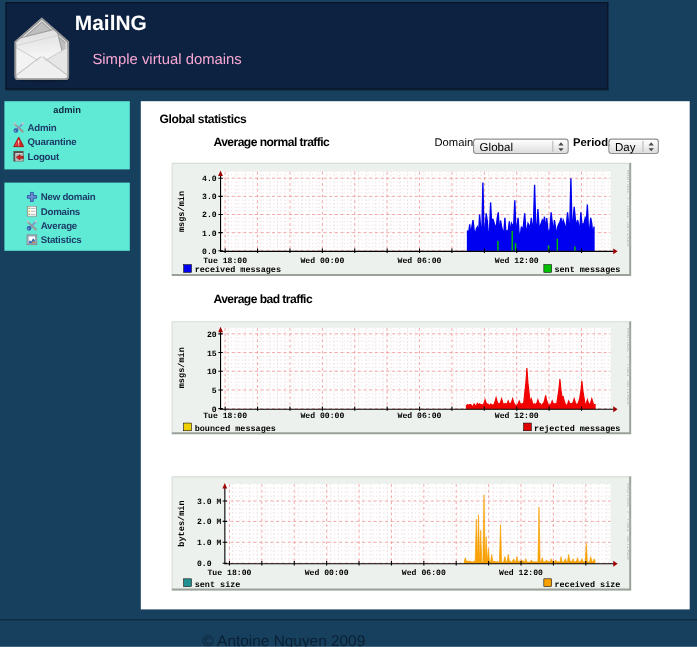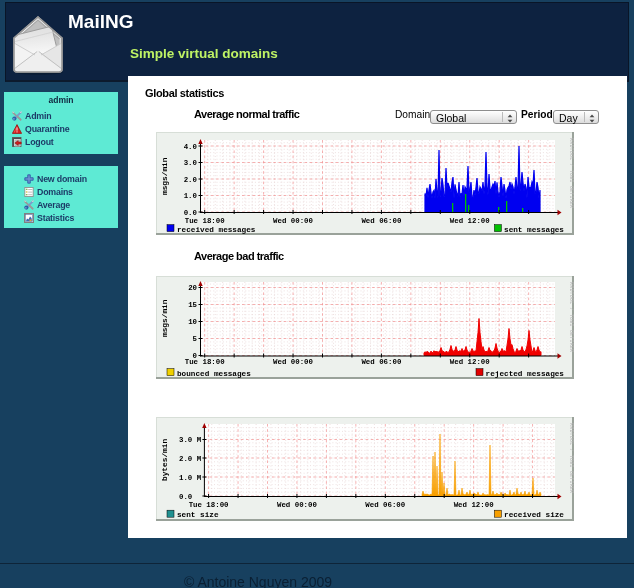--- a/index.html
+++ b/index.html
@@ -1,29 +1,29 @@
 <!DOCTYPE html>
 <html><head>
 <meta charset="utf-8">
 <title>MailNG</title>
 <style>
 * { margin:0; padding:0; box-sizing:border-box; }
 html,body { width:634px; height:588px; overflow:hidden; }
 body { background:#17405f; font-family:"Liberation Sans", sans-serif; position:relative; }
-#header { position:absolute; left:5px; top:2px; width:624px; height:77px;
+#header { position:absolute; left:5px; top:2px; width:548px; height:77px;
   background:#0d2240; border:1px solid #091527; border-bottom:2px solid #0c1a2d; height:80px !important;text-align:center; }
 #logo { position:absolute; left:6px; top:12px; }
 #title { position:absolute; left:62px; top:8px; font-size:19px; font-weight:bold; color:#ffffff; }
-#subtitle { position:absolute; left:78px; top:43px; font-size:13.5px; font-weight:bold; color:#bef264;margin-left:46px; }
+#subtitle { position:absolute; left:78px; top:43px; font-size:13.5px; font-weight:normal; color:#f9a8d4; }
 .sbox { position:absolute; left:4px; width:114px; background:#5eead4; }
 .sbox .hd { text-align:center; font-size:8.5px; font-weight:bold; color:#10273f; padding-top:3px; }
 .mi { position:relative; height:13px; padding-left:21px; font-size:8.8px; letter-spacing:-0.2px; line-height:13px; font-weight:bold; color:#1d3c68; }
 .mi svg { position:absolute; left:8px; top:1.5px; }
 .mi span { position:relative; top:0.5px; }
-#content { position:absolute; left:128px; top:76px; width:499px; height:462px; background:#ffffff; }
+#content { position:absolute; left:128px; top:92px; width:499px; height:462px; background:#ffffff; }
 h2 { position:absolute; left:17px; top:11px; font-size:11px; letter-spacing:-0.35px; color:#000; }
 .ct { position:absolute; font-size:11px; letter-spacing:-0.5px; font-weight:bold; color:#000;margin-left:36px; }
 #selrow { position:absolute; top:34px; left:0; width:100%; font-size:10.2px; color:#000; }
 .sel { position:absolute; height:14px; border:1px solid #8e8e8e; border-radius:3px;
   background:linear-gradient(#ffffff, #ededed 55%, #dcdcdc); font-size:11px; color:#000; }
 .sel .tx { position:absolute; left:5px; top:0.5px; font-size:10.5px; }
 .sel .ar { position:absolute; right:3.5px; top:2px; }
 .sel .sep { position:absolute; right:13px; top:1px; bottom:1px; width:1px; background:#bbb; }
 #footline { position:absolute; left:0; top:563px; width:634px; height:1px; background:#0e2438; }
 #footer { position:absolute; left:0; top:574px; width:516px; text-align:center;

